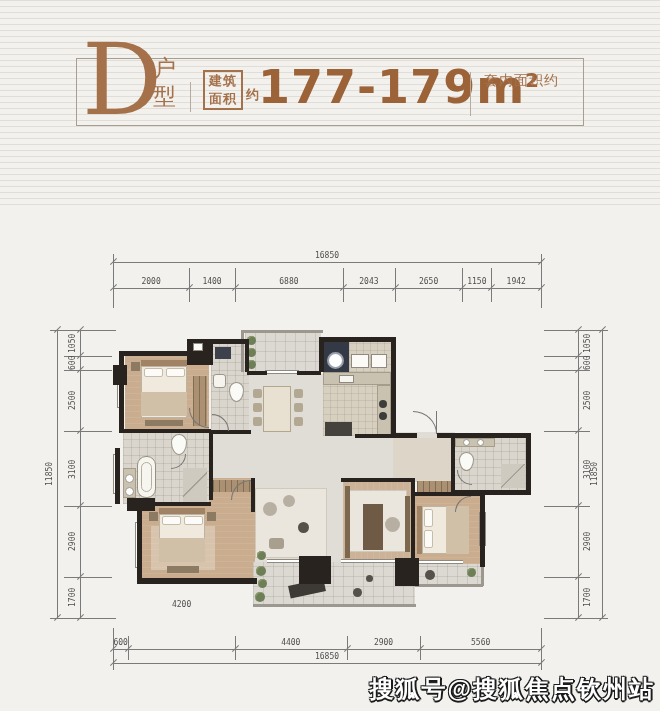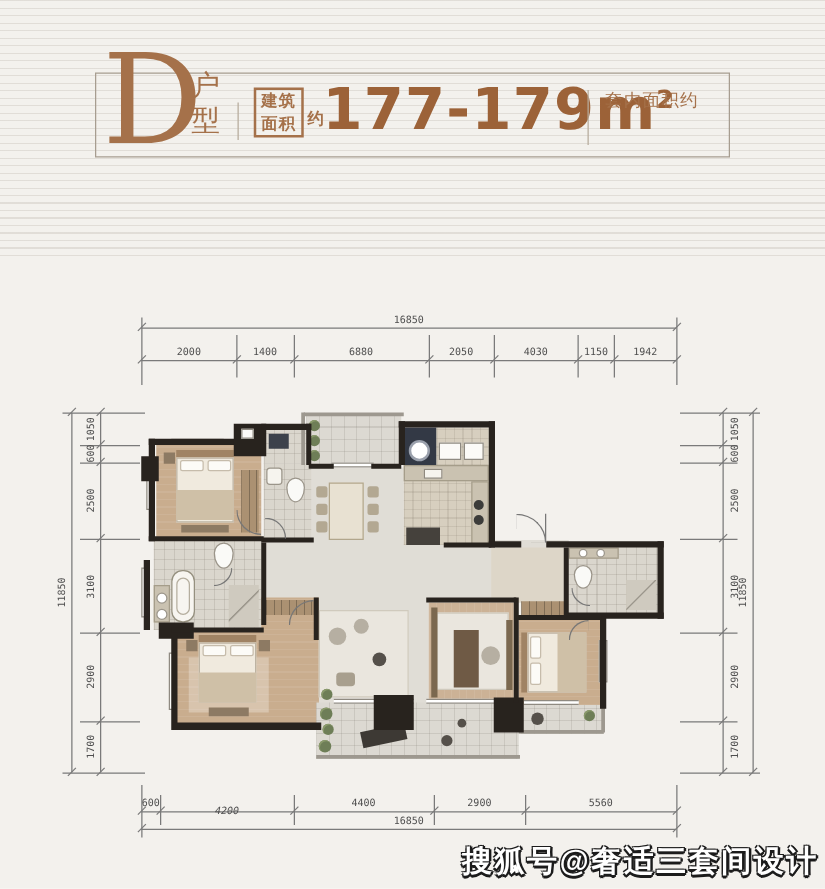--- a/index.html
+++ b/index.html
@@ -120,39 +120,39 @@
       <div class="dim-el" style="left: 390.947px; top: 287px; width: 9px; height: 1px; transform: rotate(-45deg);"></div>
       <div class="dim-el" style="left: 462.258px; top: 268px; width: 1px; height: 34px;"></div>
       <div class="dim-el" style="left: 458.258px; top: 287px; width: 9px; height: 1px; transform: rotate(-45deg);"></div>
       <div class="dim-el" style="left: 491.469px; top: 268px; width: 1px; height: 34px;"></div>
       <div class="dim-el" style="left: 487.469px; top: 287px; width: 9px; height: 1px; transform: rotate(-45deg);"></div>
       <div class="dim-el" style="left: 541px; top: 254px; width: 1px; height: 54px;"></div>
       <div class="dim-el" style="left: 537px; top: 287px; width: 9px; height: 1px; transform: rotate(-45deg);"></div>
       <div class="dim-label" style="left: 131.101px; top: 277px; width: 40px;">2000</div>
       <div class="dim-label" style="left: 192.062px; top: 277px; width: 40px;">1400</div>
       <div class="dim-label" style="left: 268.899px; top: 277px; width: 40px;">6880</div>
-      <div class="dim-label" style="left: 348.911px; top: 277px; width: 40px;">2050</div>
-      <div class="dim-label" style="left: 408.602px; top: 277px; width: 40px;">4030</div>
+      <div class="dim-label" style="left: 348.911px; top: 277px; width: 40px;">2043</div>
+      <div class="dim-label" style="left: 408.602px; top: 277px; width: 40px;">2650</div>
       <div class="dim-label" style="left: 456.864px; top: 277px; width: 40px;">1150</div>
       <div class="dim-label" style="left: 496.234px; top: 277px; width: 40px;">1942</div>
       <div class="dim-el" style="left: 113px; top: 649px; width: 428px; height: 1px;"></div>
       <div class="dim-el" style="left: 113px; top: 628px; width: 1px; height: 42px;"></div>
       <div class="dim-el" style="left: 109px; top: 648px; width: 9px; height: 1px; transform: rotate(-45deg);"></div>
       <div class="dim-el" style="left: 128.24px; top: 636px; width: 1px; height: 24px;"></div>
       <div class="dim-el" style="left: 124.24px; top: 648px; width: 9px; height: 1px; transform: rotate(-45deg);"></div>
       <div class="dim-el" style="left: 234.923px; top: 636px; width: 1px; height: 24px;"></div>
       <div class="dim-el" style="left: 230.923px; top: 648px; width: 9px; height: 1px; transform: rotate(-45deg);"></div>
       <div class="dim-el" style="left: 346.685px; top: 636px; width: 1px; height: 24px;"></div>
       <div class="dim-el" style="left: 342.685px; top: 648px; width: 9px; height: 1px; transform: rotate(-45deg);"></div>
       <div class="dim-el" style="left: 420.347px; top: 636px; width: 1px; height: 24px;"></div>
       <div class="dim-el" style="left: 416.347px; top: 648px; width: 9px; height: 1px; transform: rotate(-45deg);"></div>
       <div class="dim-el" style="left: 541px; top: 628px; width: 1px; height: 42px;"></div>
       <div class="dim-el" style="left: 537px; top: 648px; width: 9px; height: 1px; transform: rotate(-45deg);"></div>
       <div class="dim-label" style="left: 100.62px; top: 638px; width: 40px;">600</div>
-      <div class="dim-label" style="left: 161.582px; top: 644px; width: 40px; font-style: italic;">4200</div>
+      <div class="dim-label" style="left: 161.582px; top: 600px; width: 40px;">4200</div>
       <div class="dim-label" style="left: 270.804px; top: 638px; width: 40px;">4400</div>
       <div class="dim-label" style="left: 363.516px; top: 638px; width: 40px;">2900</div>
       <div class="dim-label" style="left: 460.674px; top: 638px; width: 40px;">5560</div>
       <div class="dim-el" style="left: 113px; top: 663px; width: 428px; height: 1px;"></div>
       <div class="dim-el" style="left: 109px; top: 662px; width: 9px; height: 1px; transform: rotate(-45deg);"></div>
       <div class="dim-el" style="left: 537px; top: 662px; width: 9px; height: 1px; transform: rotate(-45deg);"></div>
       <div class="dim-label" style="left: 307px; top: 652px; width: 40px;">16850</div>
       <div class="dim-el" style="left: 57px; top: 330px; width: 1px; height: 288px;"></div>
       <div class="dim-el" style="left: 53px; top: 329px; width: 9px; height: 1px; transform: rotate(-45deg);"></div>
       <div class="dim-el" style="left: 53px; top: 617px; width: 9px; height: 1px; transform: rotate(-45deg);"></div>
@@ -353,14 +353,14 @@
       <div class="arcTR" style="left: 300px; top: 81px; width: 24px; height: 23px;"></div>
       <div class="leaf" style="left: 323px; top: 81px; width: 1px; height: 23px;"></div>
       <div class="arcBL" style="left: 76px; top: 78px; width: 20px; height: 20px;"></div>
       <div class="arcTL" style="left: 118px; top: 150px; width: 20px; height: 20px;"></div>
       <div class="arcTR" style="left: 99px; top: 84px; width: 17px; height: 17px;"></div>
       <div class="arcBR" style="left: 58px; top: 124px; width: 15px; height: 15px;"></div>
       <div class="arcTL" style="left: 342px; top: 166px; width: 16px; height: 16px;"></div>
       <div class="arcBL" style="left: 344px; top: 140px; width: 15px; height: 15px;"></div>
     </div>
 
-  <div id="watermark">搜狐号@奢适三套间设计</div>
+  <div id="watermark">搜狐号@搜狐焦点钦州站</div>
 </div>
 
 </body></html>

